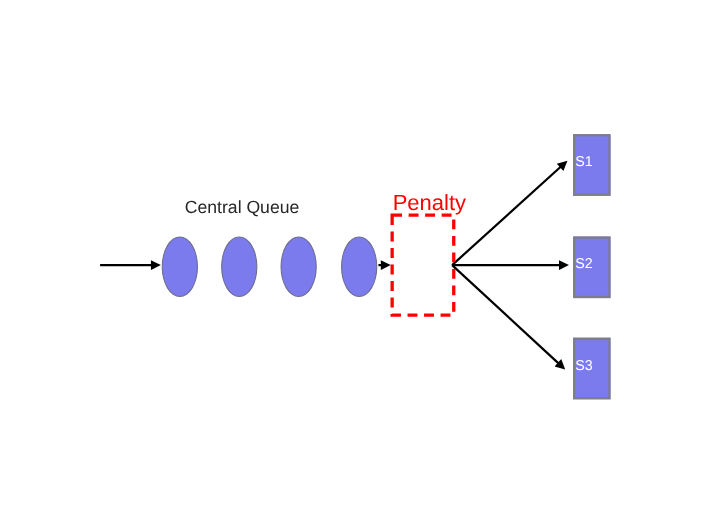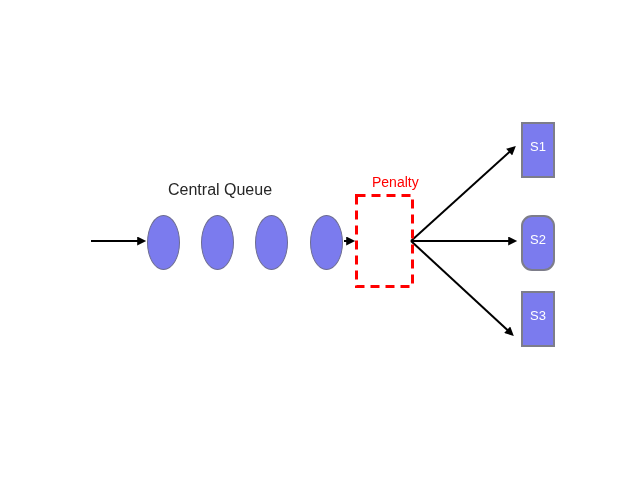--- a/index.html
+++ b/index.html
@@ -53,41 +53,41 @@
     left: 521px;
     width: 34px;
     height: 56px;
     box-sizing: border-box;
     background: var(--node_fill, #7b7bee);
     border: 2px solid var(--server_border, #7d7d8a);
     color: var(--server_text, #ffffff);
     font-size: 13px;
     display: flex;
     align-items: center;
-    justify-content: center;
+    justify-content: flex-start;
     padding-bottom: 7px;
   }
   .s1 { top: 122px; }
-  .s2 { top: 215px; border-radius: 11px; }
-  .s3 { top: 291px; }
+  .s2 { top: 215px; }
+  .s3 { top: 307px; }
   .queue-label {
     position: absolute;
     left: 168px;
     top: 181px;
     width: 160px;
     text-align: left;
     font-size: 16px;
     color: var(--label_text, #262626);
     white-space: nowrap;
   }
   .penalty-label {
     position: absolute;
-    left: 372px;
+    left: 357px;
     top: 174px;
-    font-size: 14px;
+    font-size: 20px;
     color: var(--penalty, #ff0000);
     white-space: nowrap;
   }
 </style>
 </head>
 <body>
 
 <div id="canvas">
 
   <svg id="arrow-layer" viewBox="0 0 640 480" xmlns="http://www.w3.org/2000/svg">

